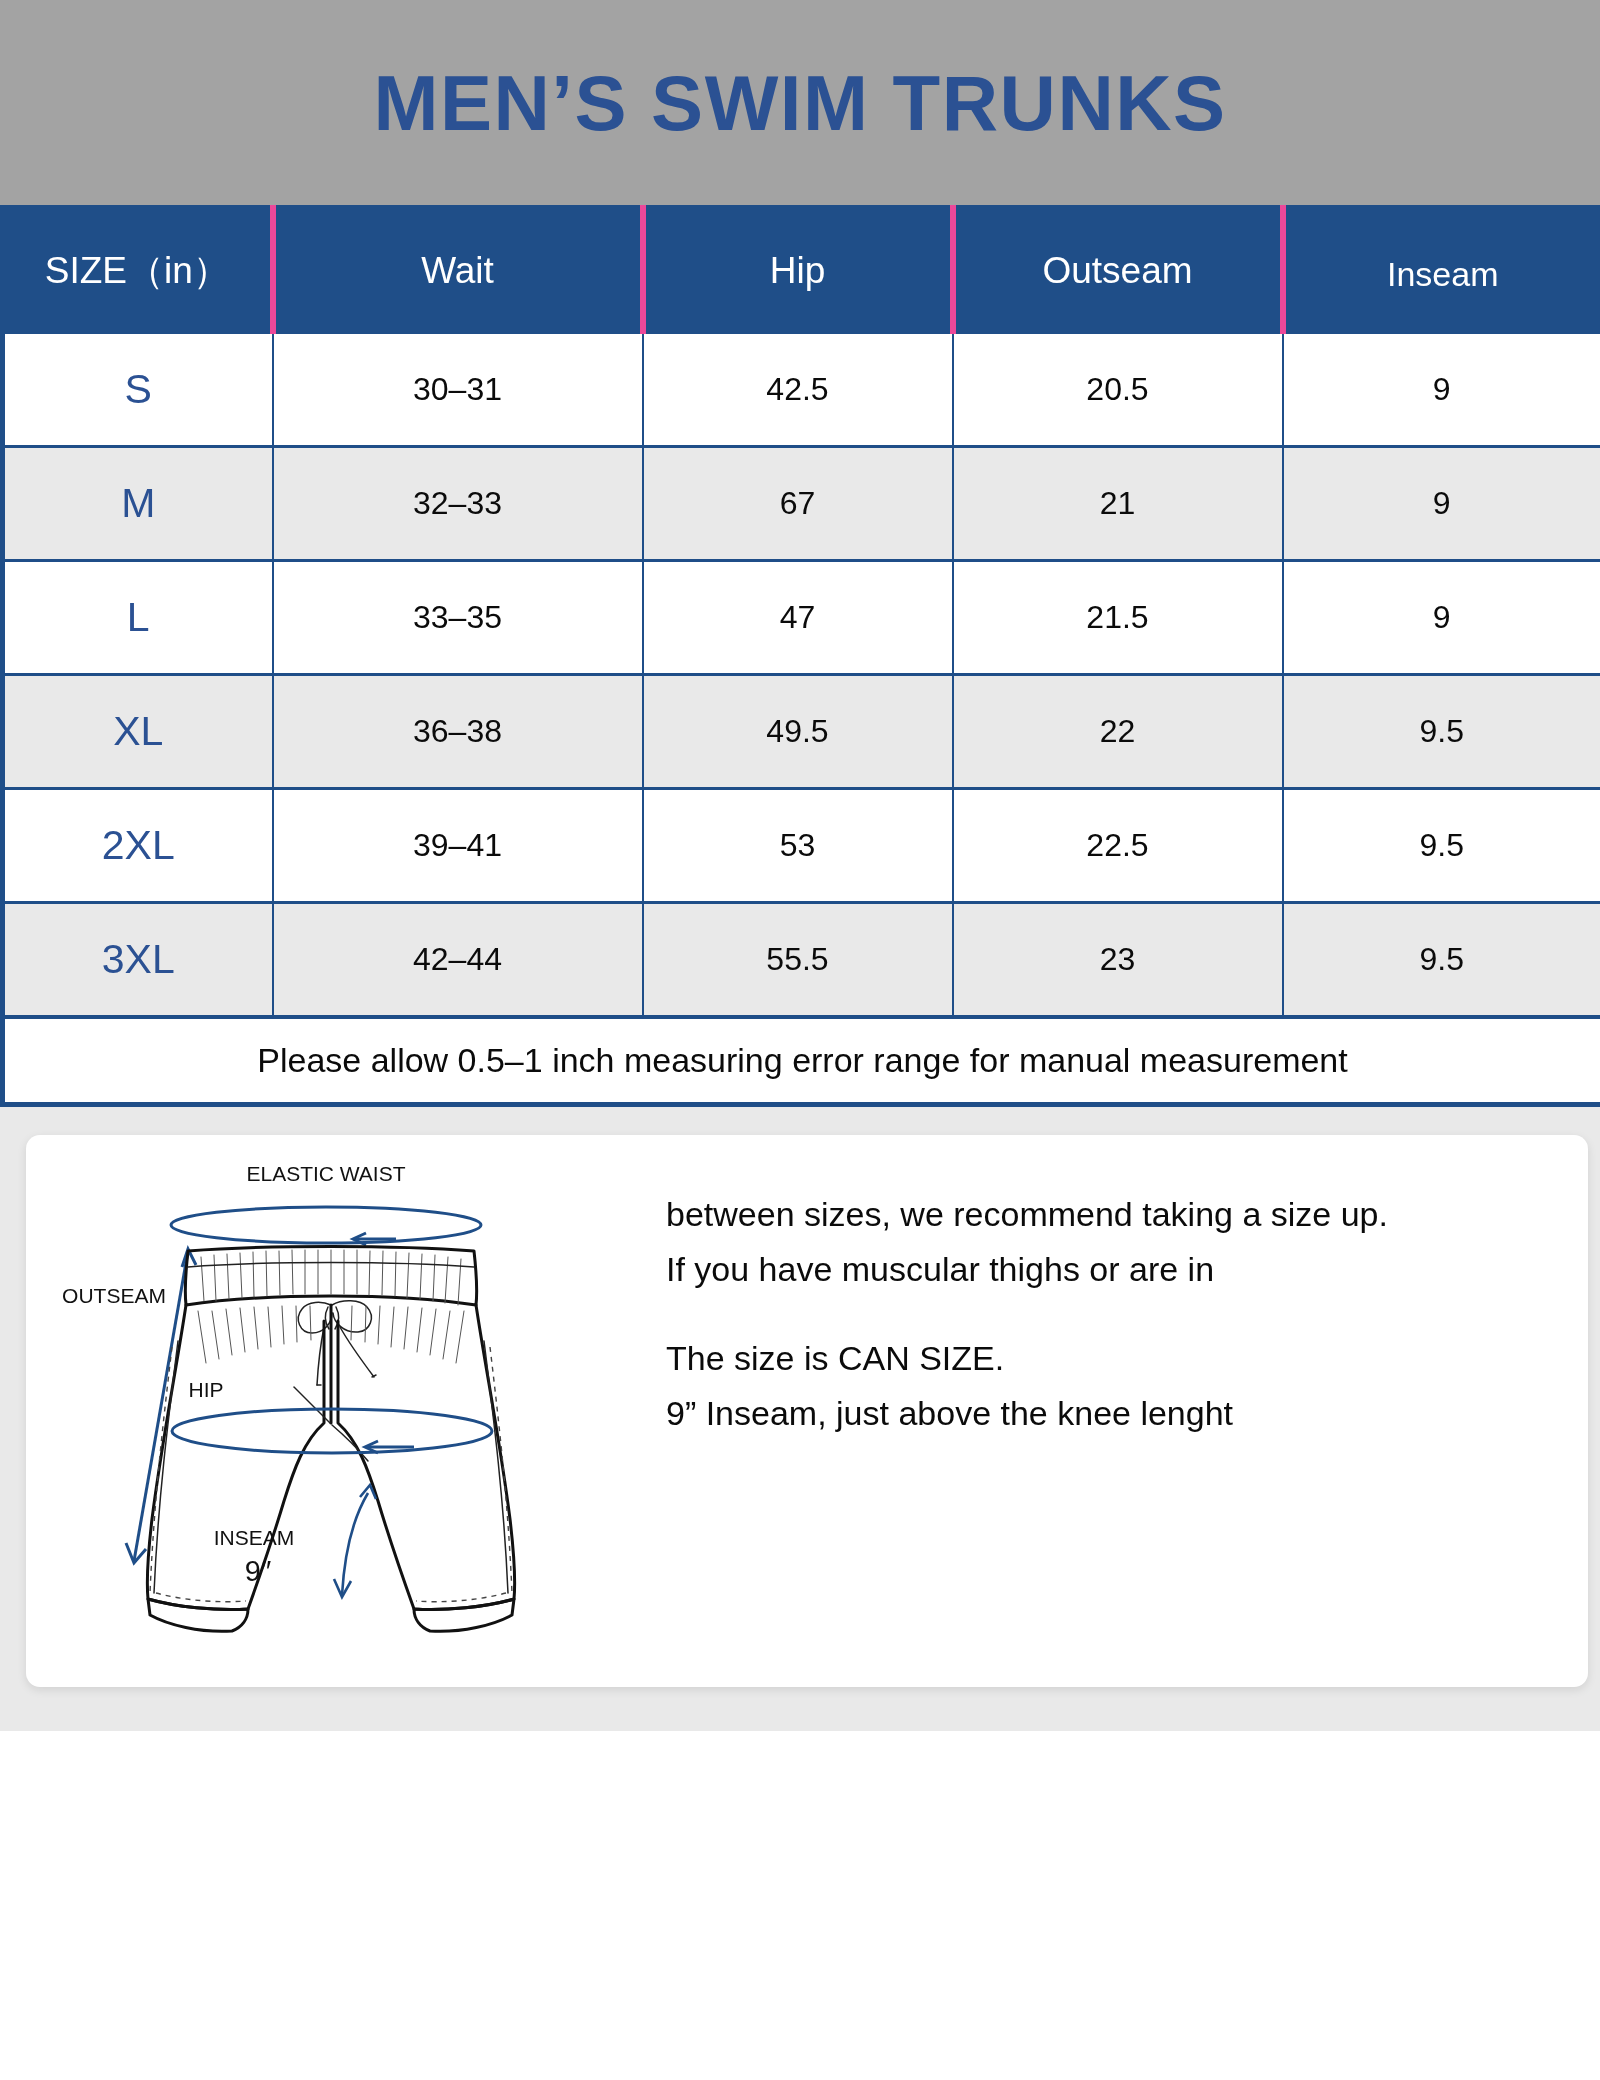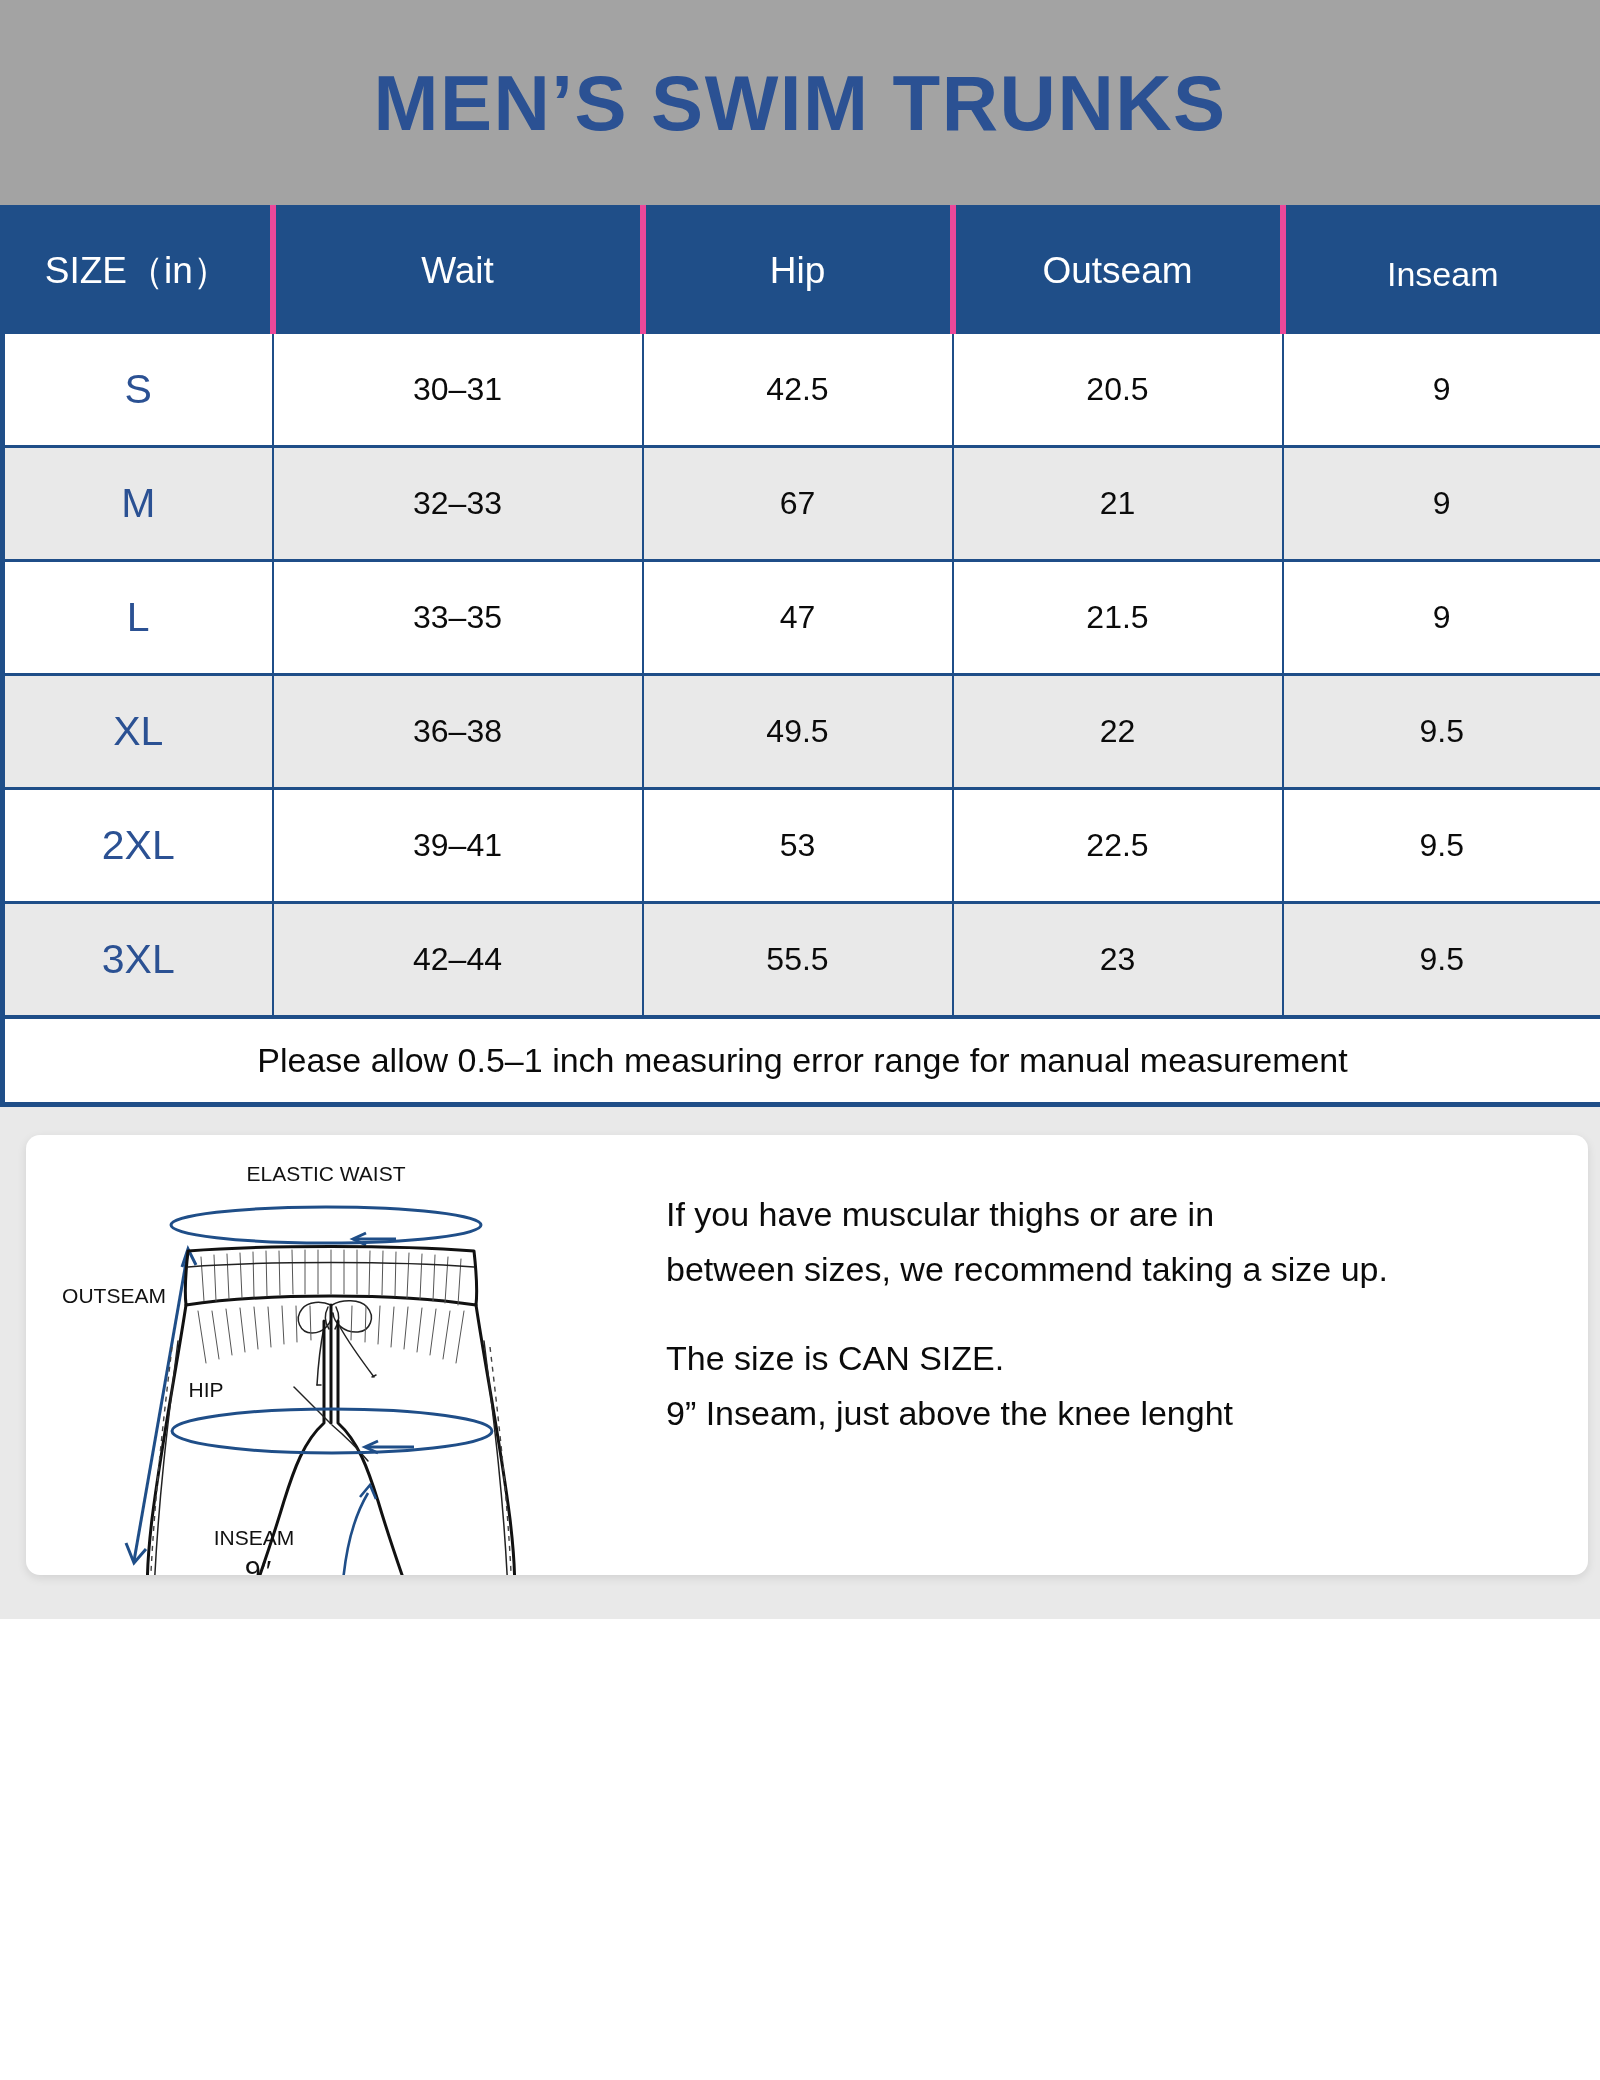--- a/index.html
+++ b/index.html
@@ -87,21 +87,21 @@
     vertical-align: middle;
     font-size: 34px;
     color: #0b0b0b;
     background: #ffffff;
     border-top: 4px solid #1F4E88;
   }
 
   
   .lower {
     width: 1600px;
-    height: 512px;
+    height: 624px;
     background: #E9E9E9;
     padding: 28px 12px 44px 26px;
   }
   .card {
     position: relative;
     width: 100%;
     height: 100%;
     background: #ffffff;
     border-radius: 14px;
     box-shadow: 0 3px 10px rgba(0,0,0,0.10);
@@ -338,22 +338,22 @@
 
           <text class="dlabel" x="218" y="404" text-anchor="middle">INSEAM</text>
           <text class="dlabel-big" x="222" y="440" text-anchor="middle">9″</text>
           <path class="mline-thin" d="M 332 352 C 314 382 308 420 306 454"></path>
           <path class="mline-thin" d="M 324 356 L 334 344 L 340 358"></path>
           <path class="mline-thin" d="M 298 438 L 306 456 L 315 440"></path>
         </svg>
       </div>
 
       <div class="notes">
+        <p>between sizes, we recommend taking a size up.</p>
         <p>If you have muscular thighs or are in</p>
-        <p>between sizes, we recommend taking a size up.</p>
         <div class="gap"></div>
         <p>The size is CAN SIZE.</p>
         <p>9” Inseam, just above the knee lenght</p>
       </div>
 
     </div>
   </div>
 
 </div>
 

